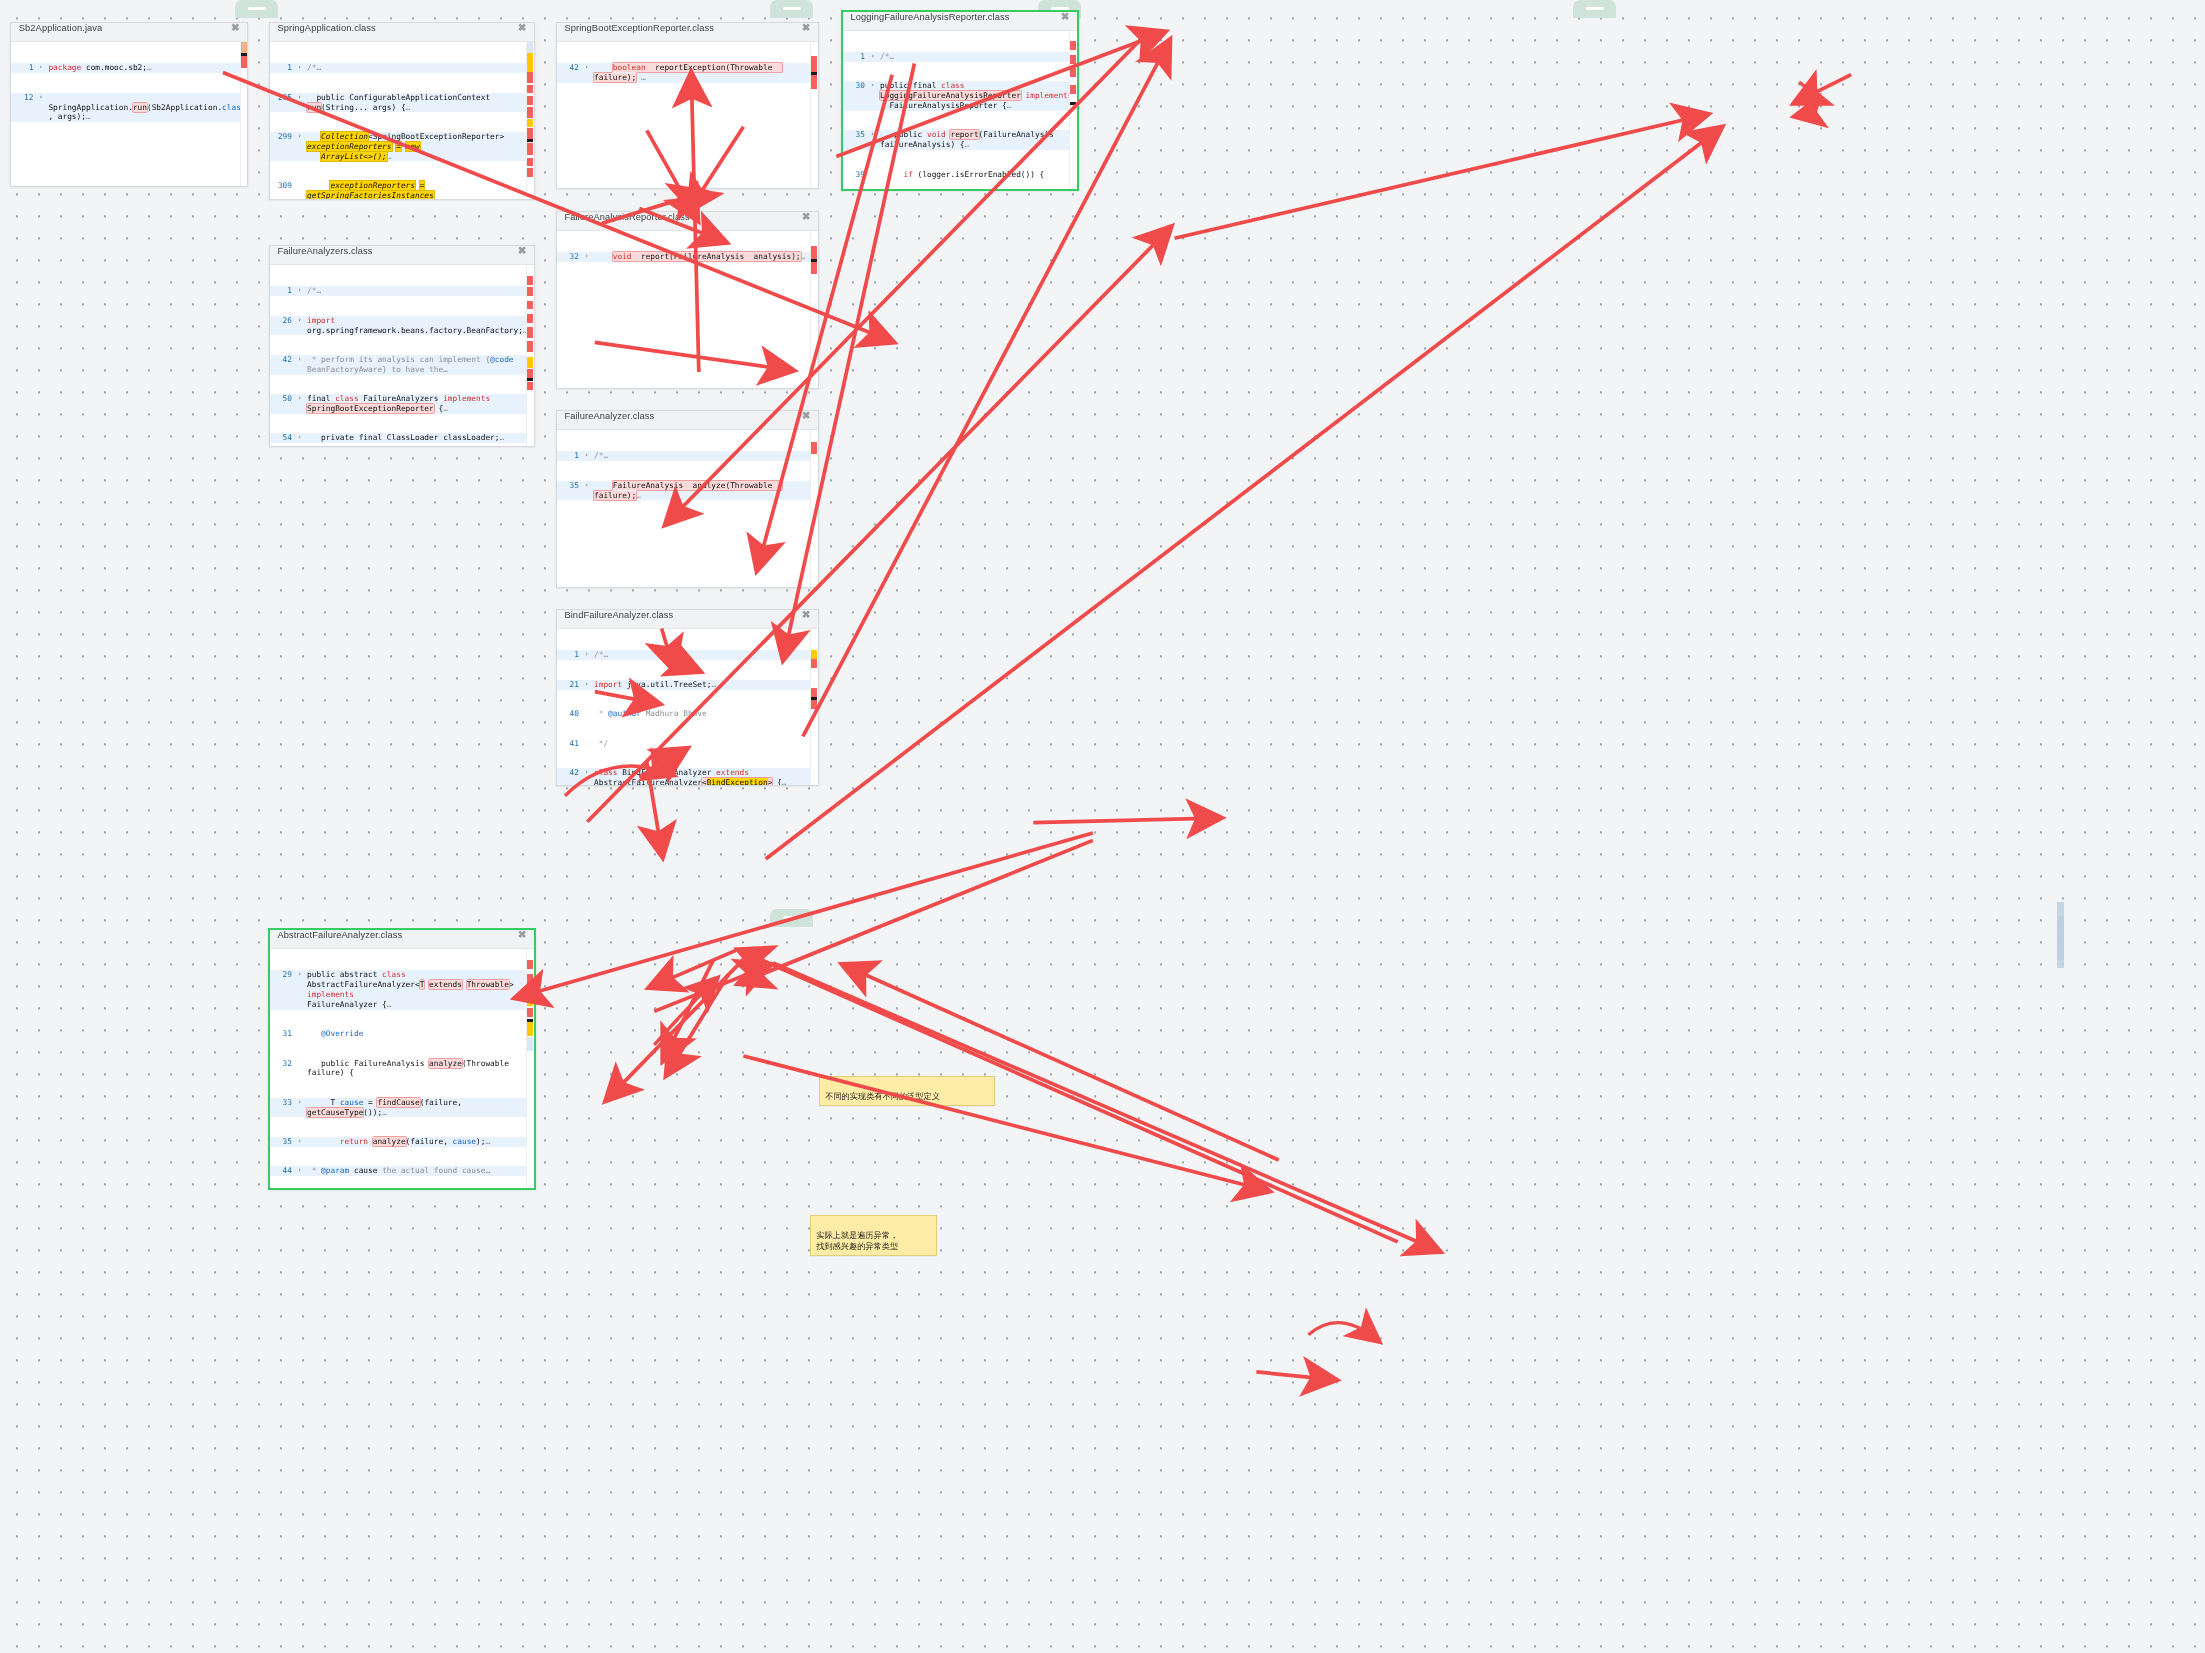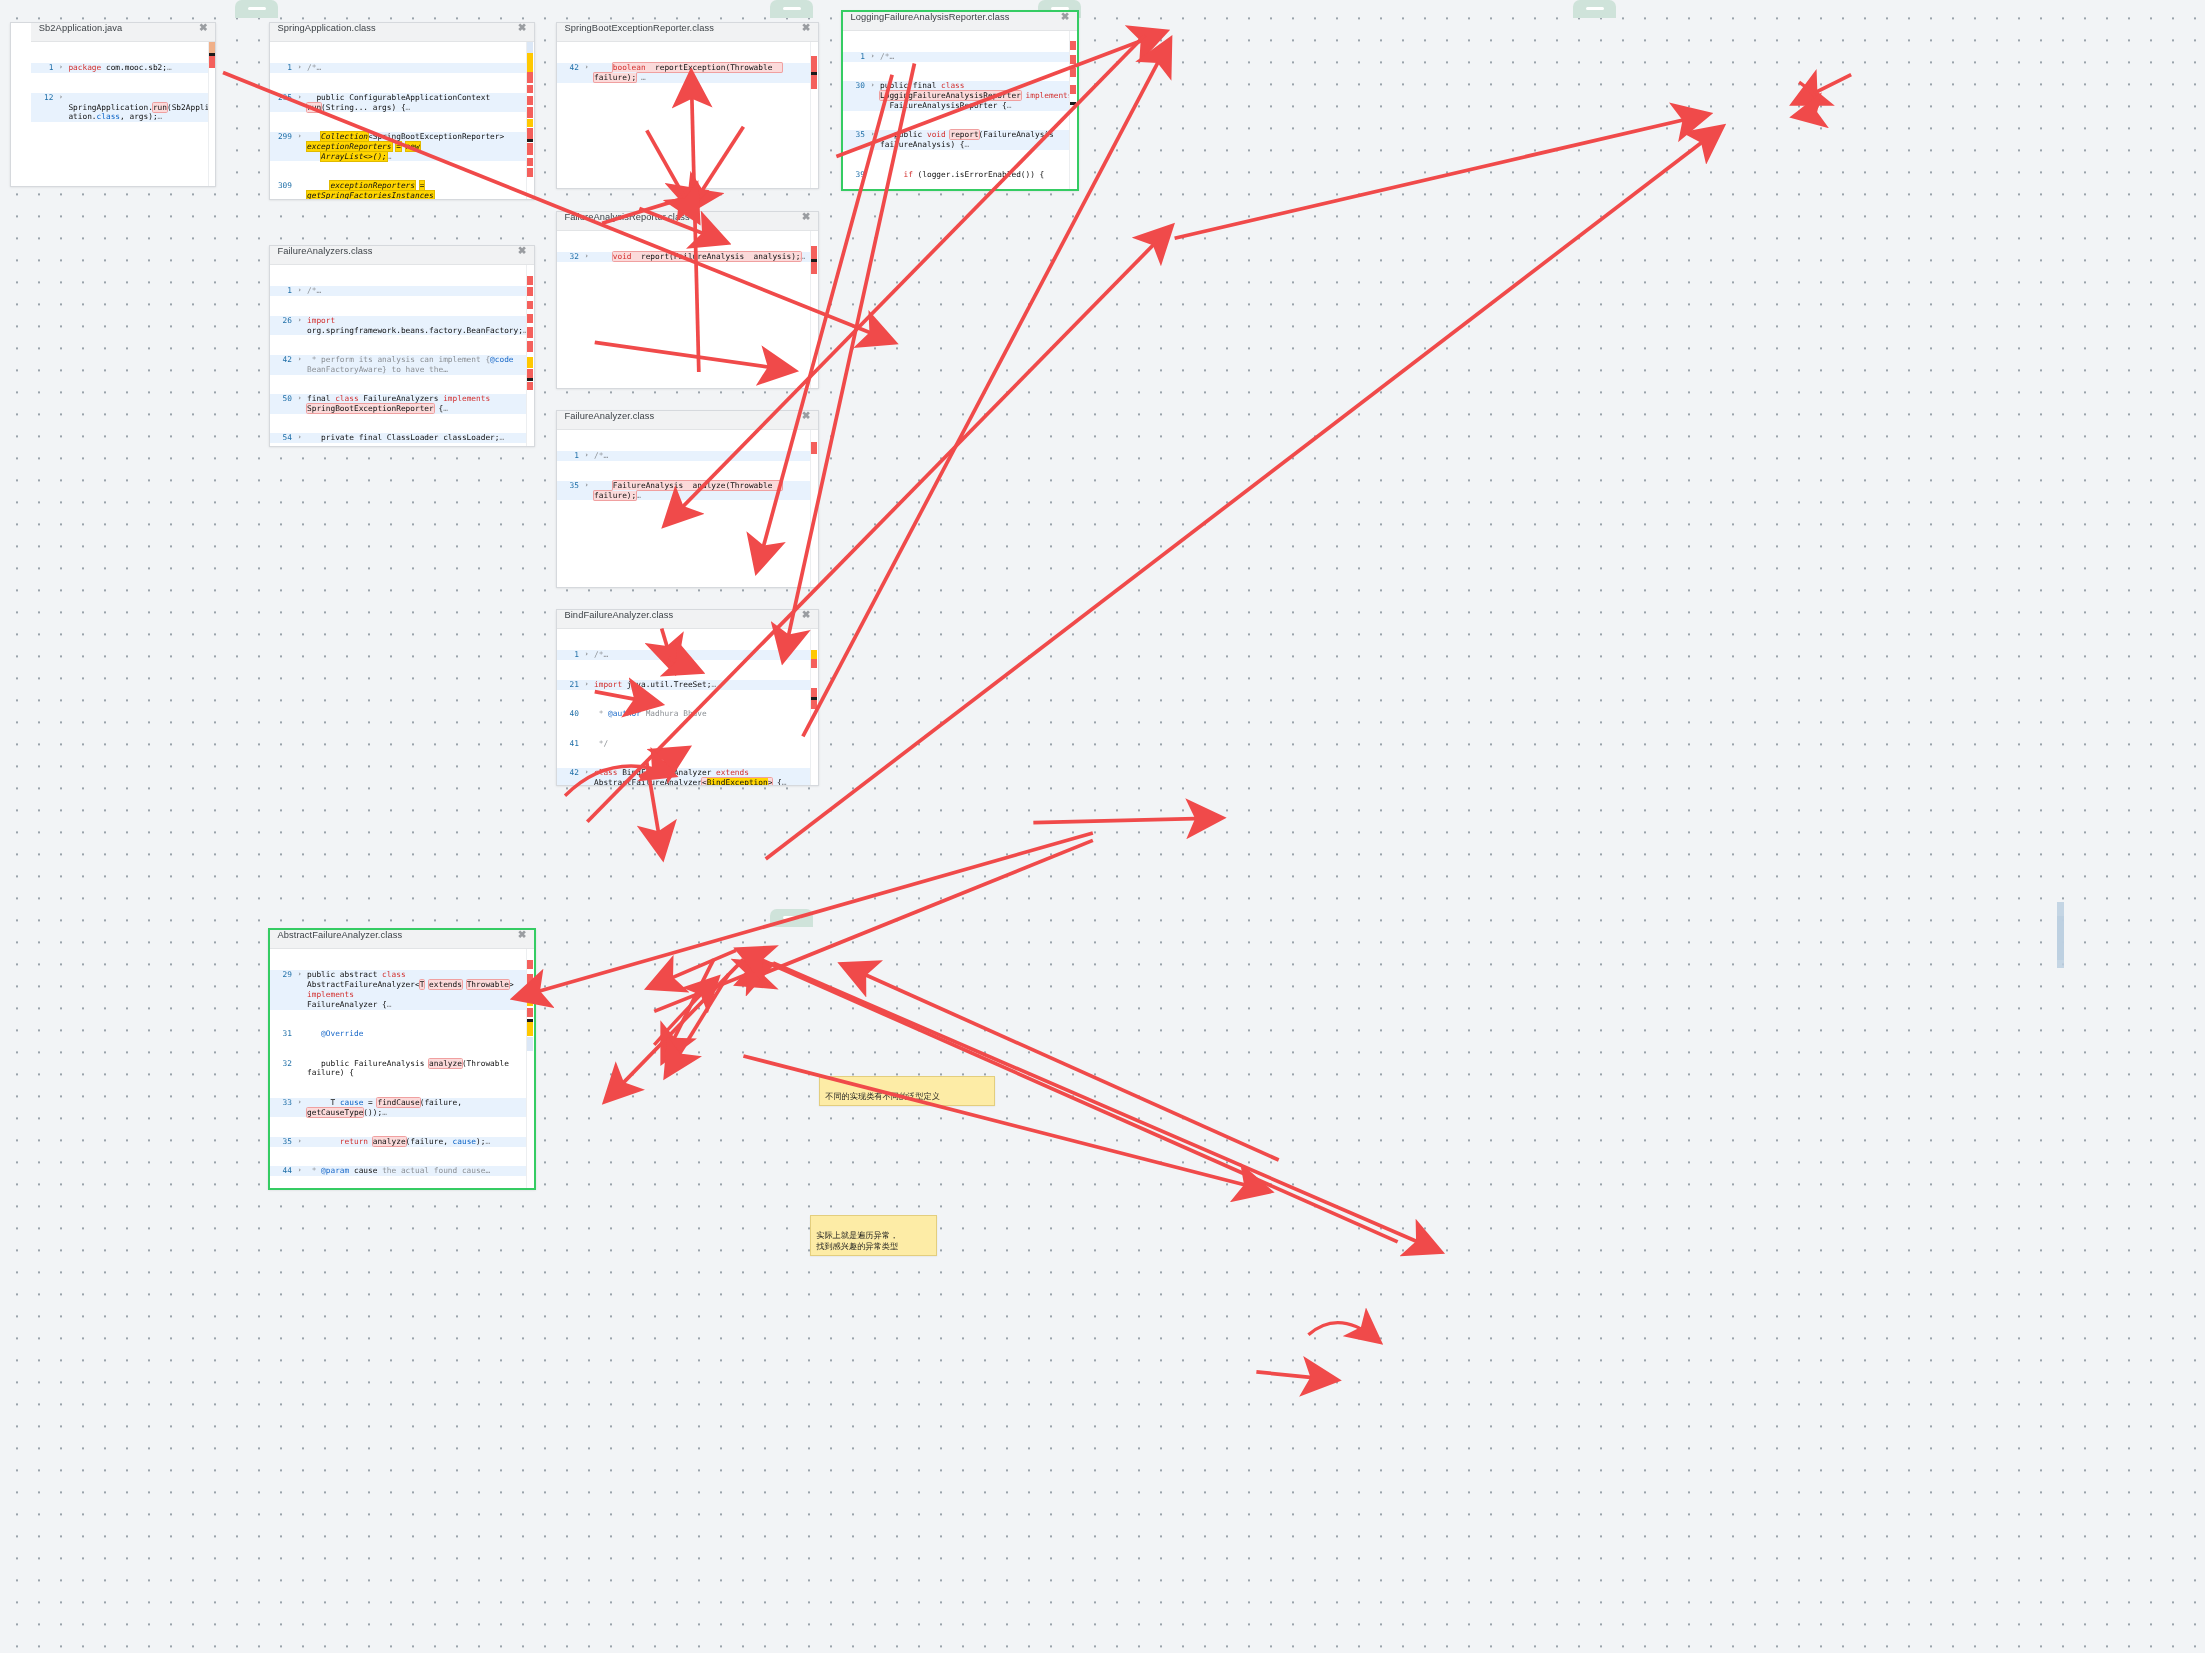--- a/index.html
+++ b/index.html
@@ -120,21 +120,21 @@
   <div class="handle" style="left:235px;top:0px;"></div>
   <div class="handle" style="left:770px;top:0px;"></div>
   <div class="handle" style="left:1038px;top:0px;"></div>
   <div class="handle" style="left:1573px;top:0px;"></div>
   <div class="handle" style="left:770px;top:455px;"></div>
   <div class="handle" style="left:770px;top:909px;"></div>
 
   <div class="canvas-mark" style="left:2057px;top:902px;height:58px;"></div>
   <div class="canvas-mark" style="left:2057px;top:916px;height:52px;"></div>
 
-  <div class="win" id="p-sb2application" style="left:10.4px;top:22px;width:206px;height:165px;padding-left:20px;">
+  <div class="win" id="p-sb2application" style="left:10.4px;top:22px;width:238px;height:165px;">
     <div class="win-title">
       <span class="t">Sb2Application.java</span>
       <span class="close-x">✖</span>
     </div>
     <div class="code">
       <div class="row hl">
         <span class="ln">1</span><span class="fold">›</span>
         <span class="txt"><span class="kw">package</span> com.mooc.sb2;<span class="cmt">…</span></span>
       </div>
       <div class="row hl">

